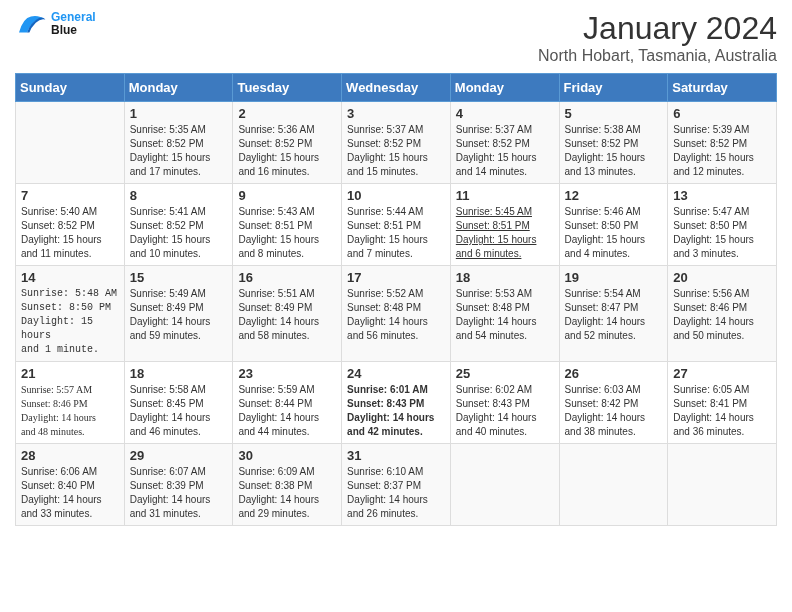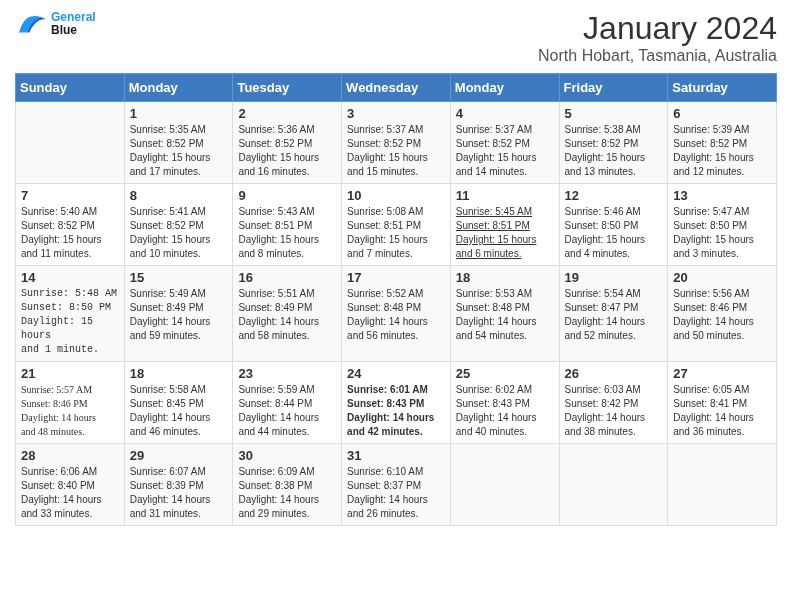--- a/index.html
+++ b/index.html
@@ -178,21 +178,21 @@
         </td>
         <td>
           <div class="day-number">9</div>
           <div class="day-info" style="white-space: pre-line;">Sunrise: 5:43 AM
 Sunset: 8:51 PM
 Daylight: 15 hours
 and 8 minutes.</div>
         </td>
         <td>
           <div class="day-number">10</div>
-          <div class="day-info" style="white-space: pre-line;">Sunrise: 5:08 AM
+          <div class="day-info" style="white-space: pre-line;">Sunrise: 5:44 AM
 Sunset: 8:51 PM
 Daylight: 15 hours
 and 7 minutes.</div>
         </td>
         <td>
           <div class="day-number">11</div>
           <div class="day-info" style="white-space: pre-line; text-decoration: underline;">Sunrise: 5:45 AM
 Sunset: 8:51 PM
 Daylight: 15 hours
 and 6 minutes.</div>

